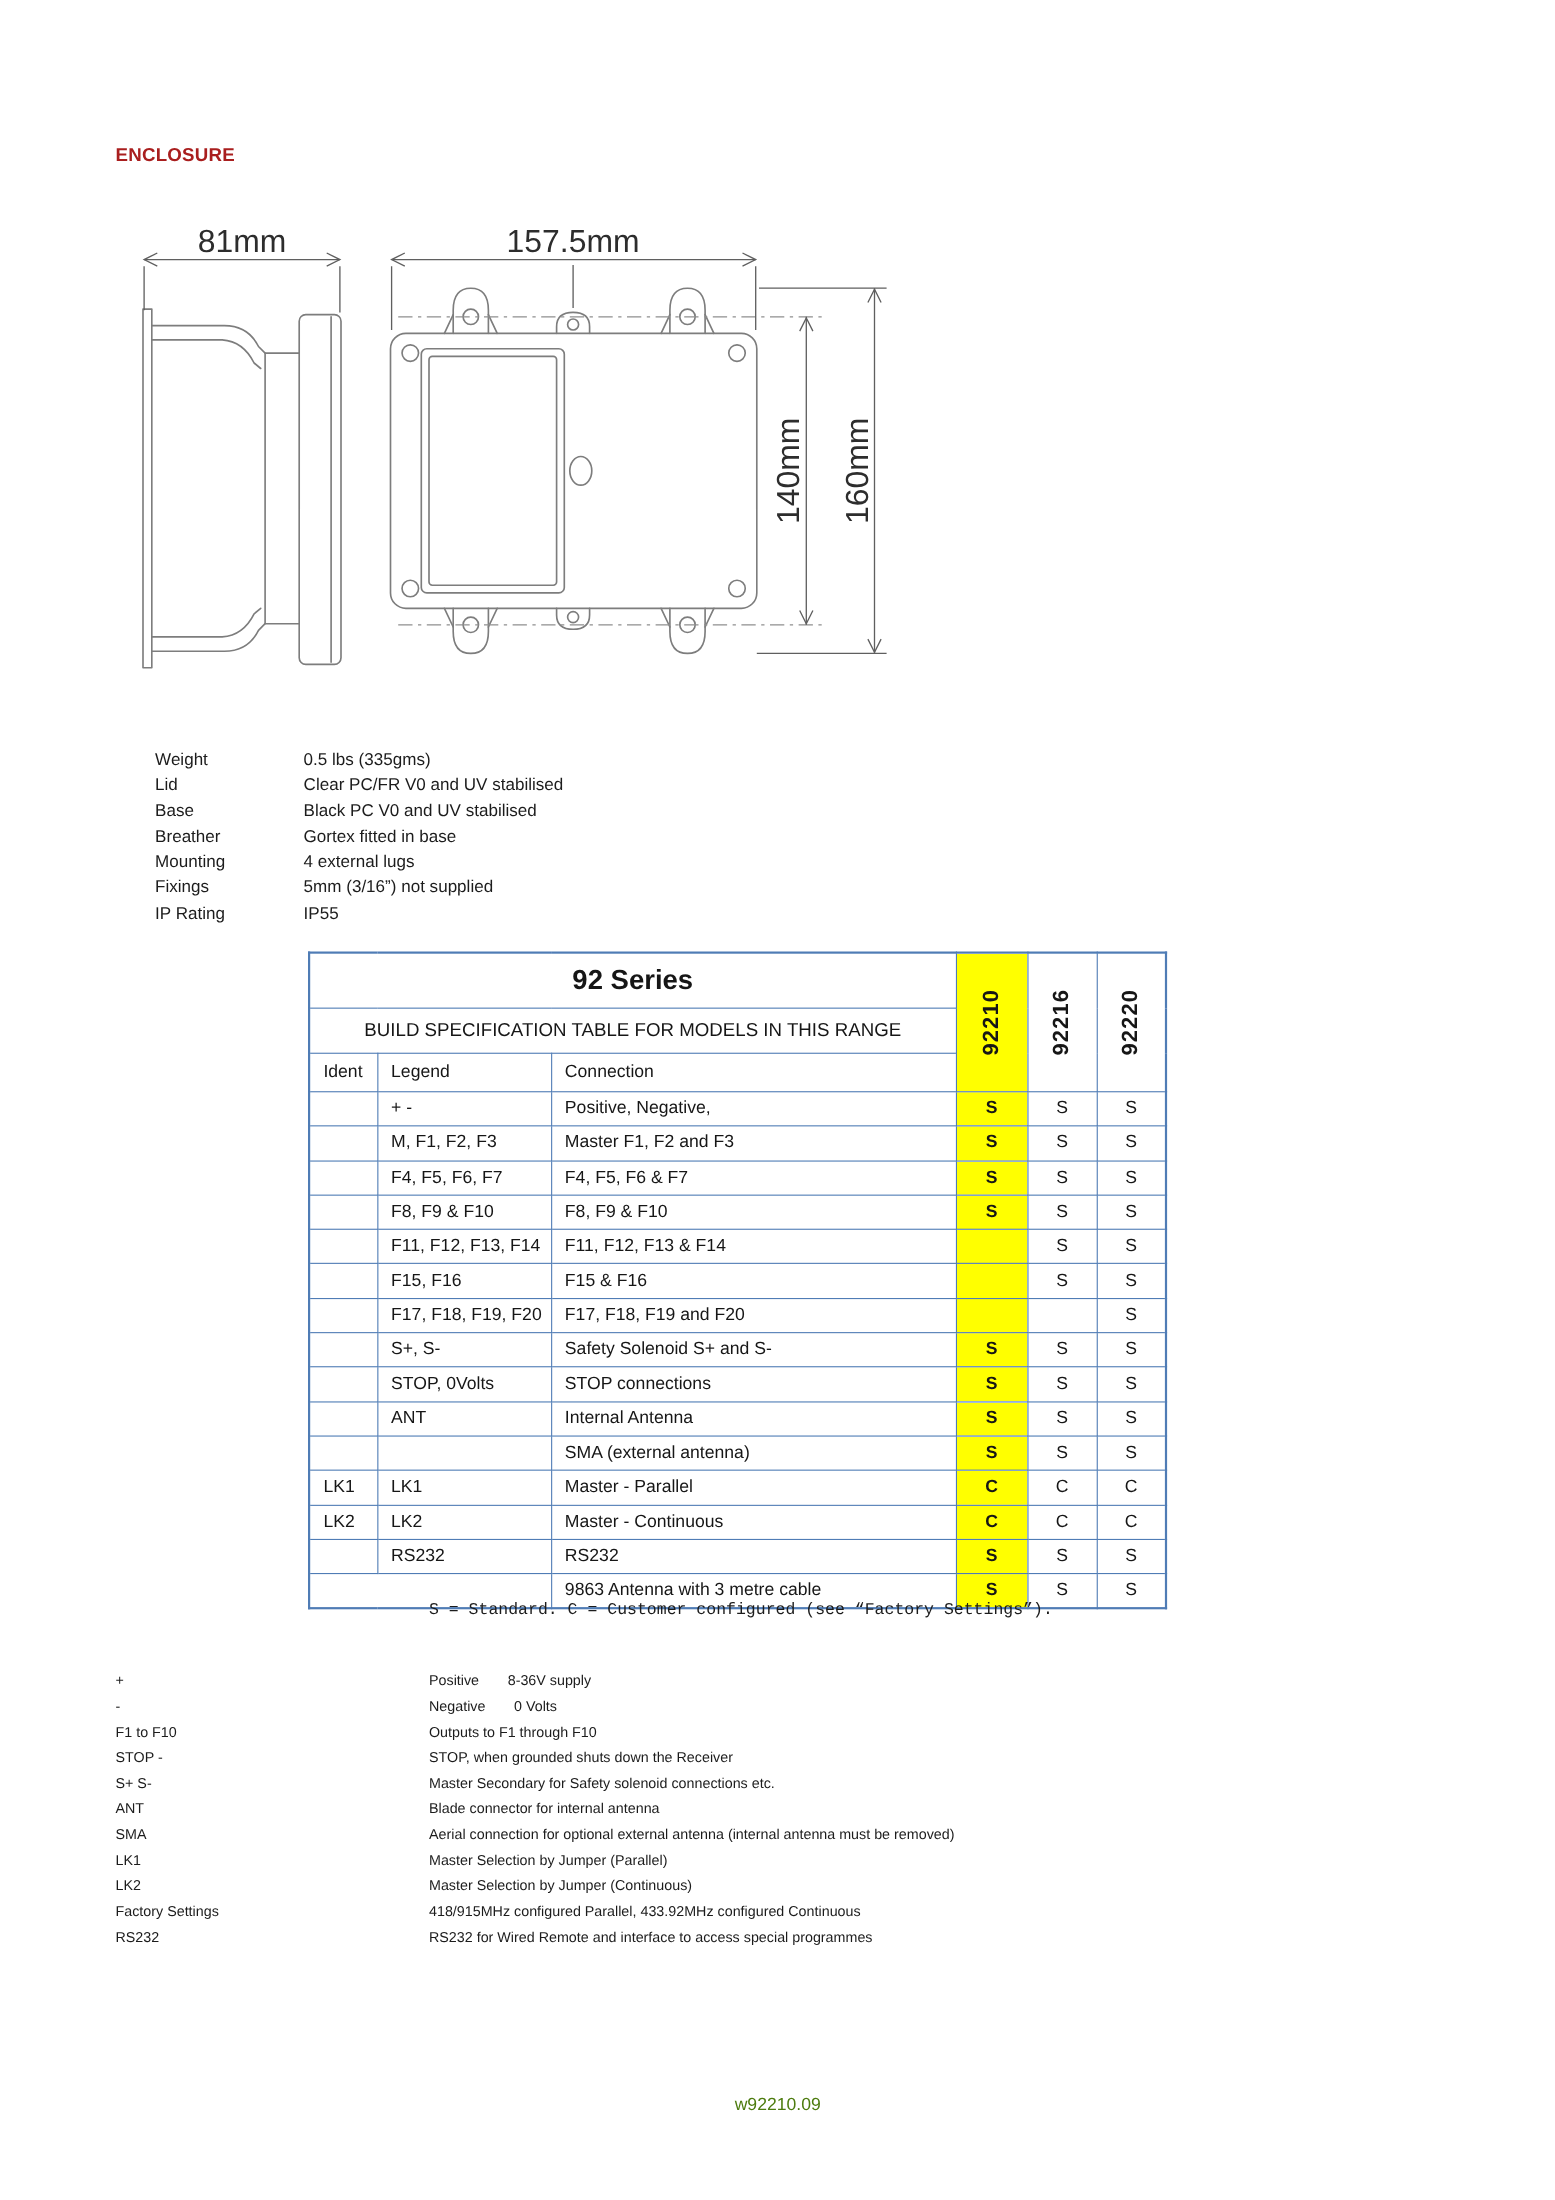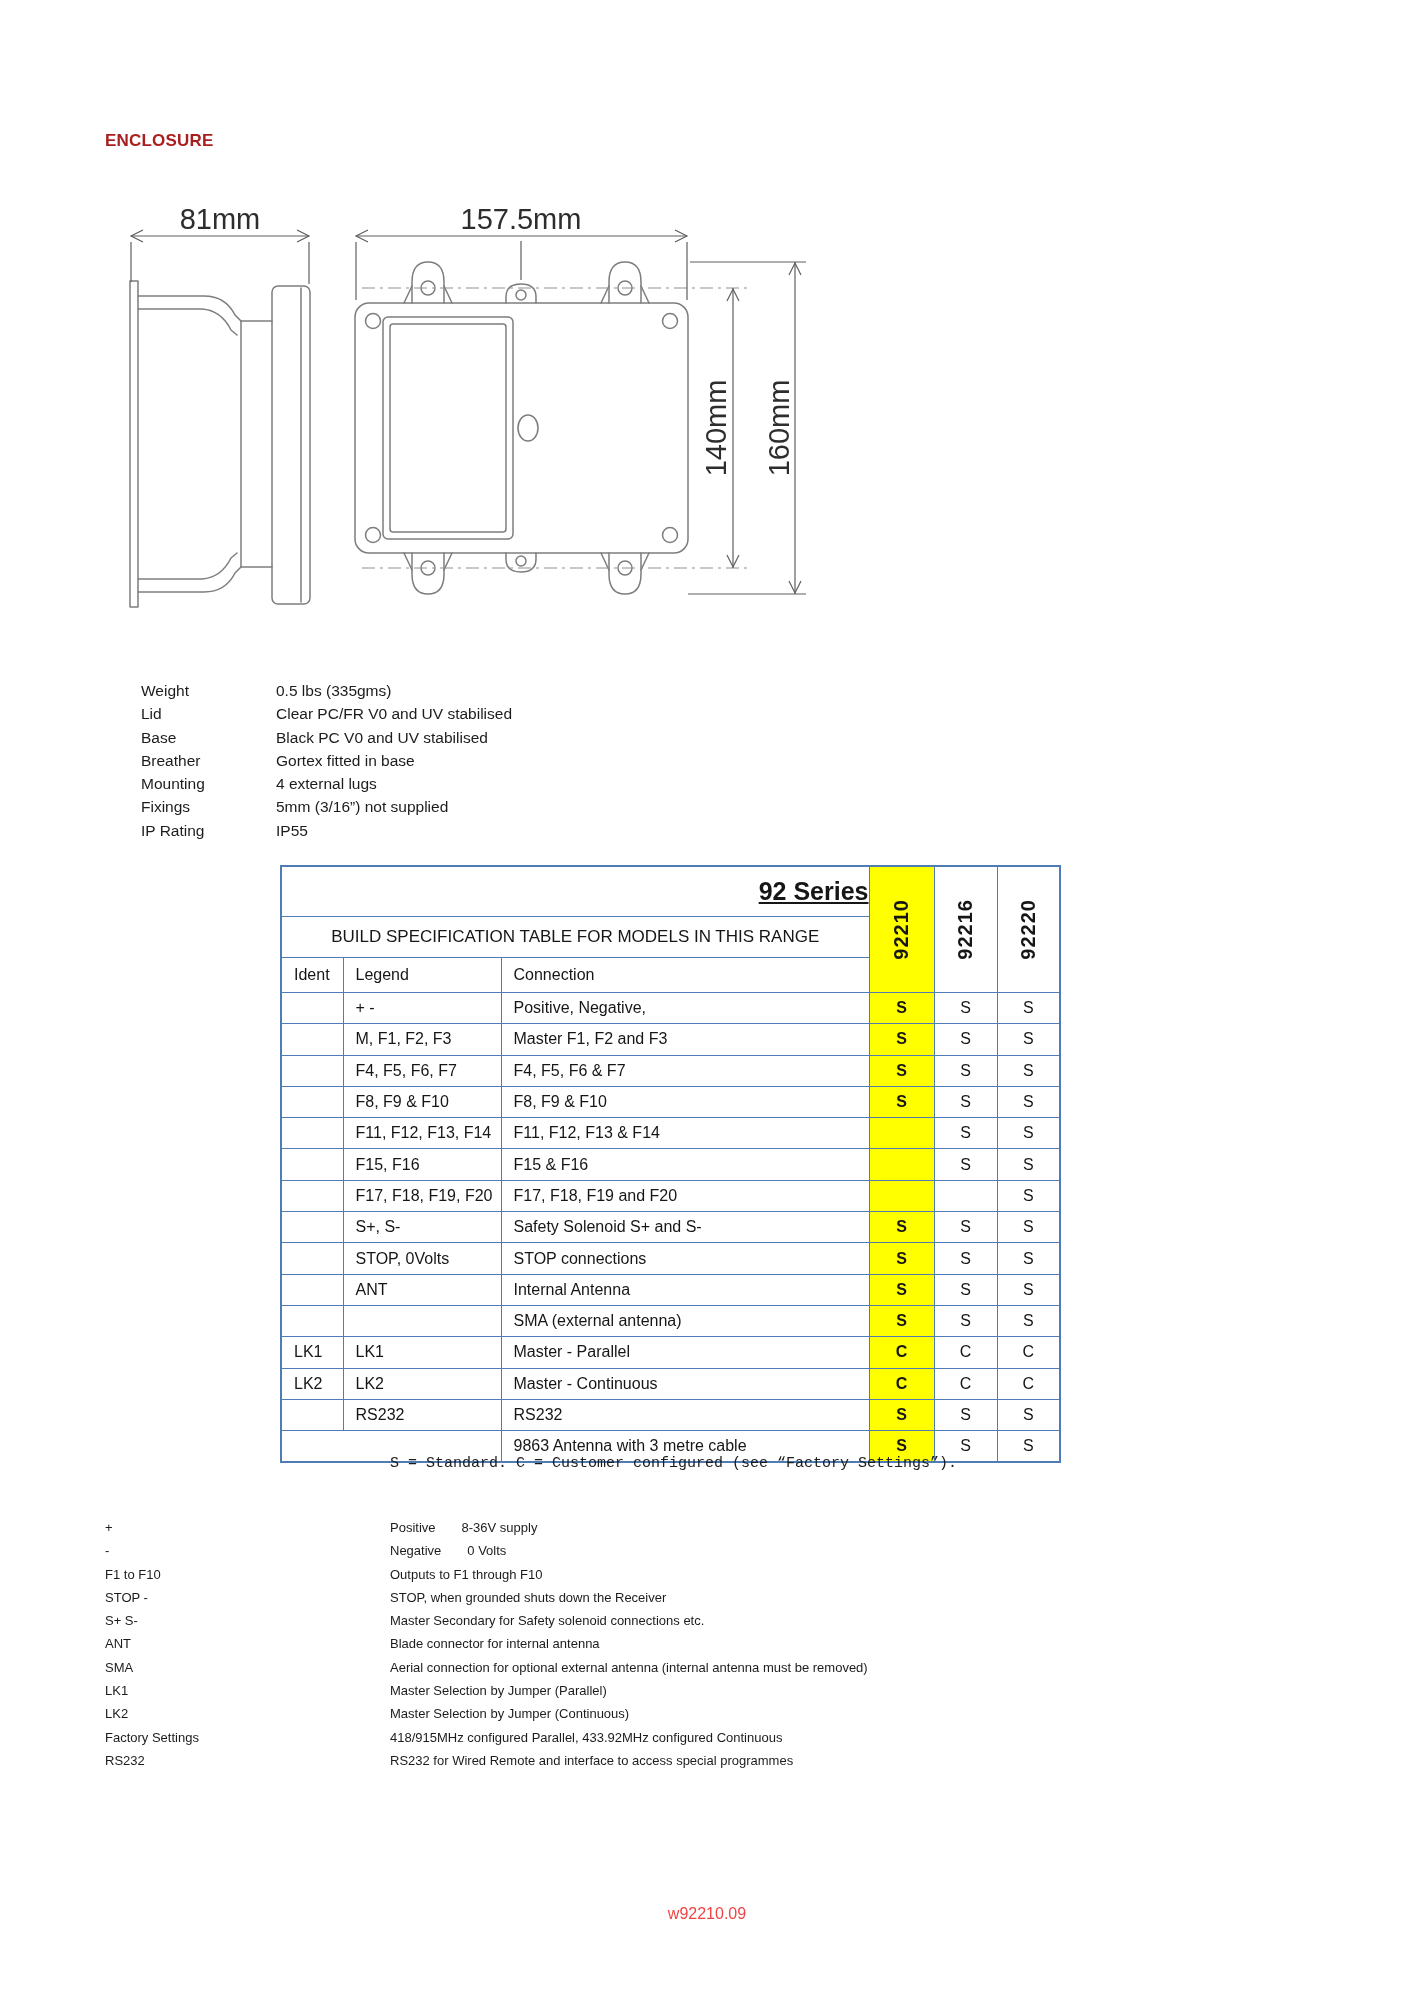--- a/index.html
+++ b/index.html
@@ -13,37 +13,37 @@
   .spec-label{display:inline-block;width:135px;}
   
   #build-table{left:280px;top:865px;border-collapse:collapse;table-layout:fixed;
                font-size:16px;color:#161616;}
   #build-table td{border:1px solid #4f7cb5;overflow:hidden;white-space:nowrap;padding:0;}
   #build-table{border:2px solid #4f7cb5;}
   .r-title td{height:49px;}
   .r-sub td{height:40px;}
   .r-cols td{height:34px;}
   .r-data td{height:30.3px;}
-  .cell-title{text-align:right;font-size:25px;font-weight:bold;text-decoration:underline;}
+  .cell-title{text-align:center;font-size:25px;font-weight:bold;}
   .cell-sub{text-align:center;font-size:17px;}
   .pl{padding-left:12px !important;}
   .td-val{text-align:center;}
   .hl{background:#ffff00;}
   .hl-b{background:#ffff00;font-weight:bold;}
   .model-hd{text-align:center;vertical-align:middle;}
   .vert{writing-mode:vertical-rl;transform:rotate(180deg);font-weight:bold;font-size:20px;
         margin:0 auto;letter-spacing:1px;}
   .grp td{border-top-width:2px;}
   #table-note{left:390px;top:1455px;font-size:15px;font-family:Liberation Mono, monospace;}
   
   #legend-list{left:105px;top:1516px;font-size:13px;}
   .leg-row{height:23.3px;line-height:23.3px;white-space:nowrap;}
   .leg-label{display:inline-block;width:285px;}
   .leg-extra{margin-left:26px;}
-  #footer{left:0;top:1905px;width:1414px;text-align:center;font-size:16px;color:#ef4444;}
+  #footer{left:0;top:1905px;width:1414px;text-align:center;font-size:16px;color:#4d7c0f;}
 </style>
 </head>
 <body>
 
 <div id="page">
 
   <div id="doc-title" class="abs">ENCLOSURE</div>
 
   <svg class="abs" style="left:95px;top:128px;" width="720" height="490" viewBox="95 128 720 490">
 

